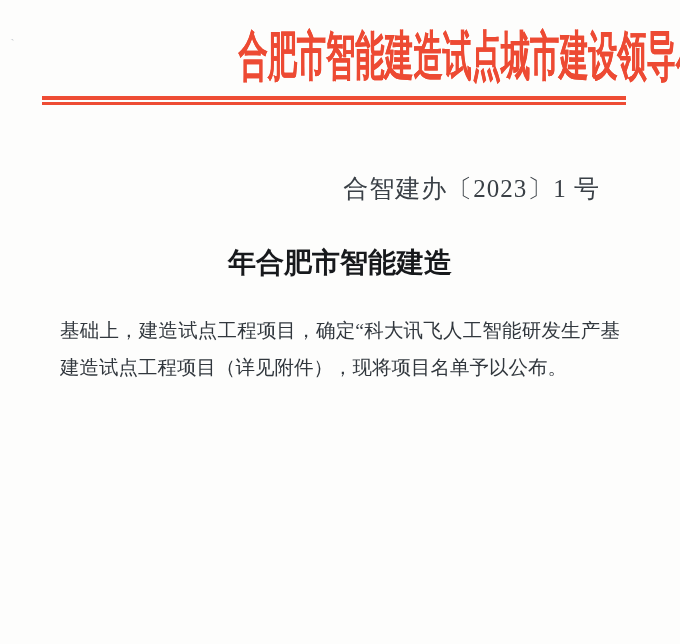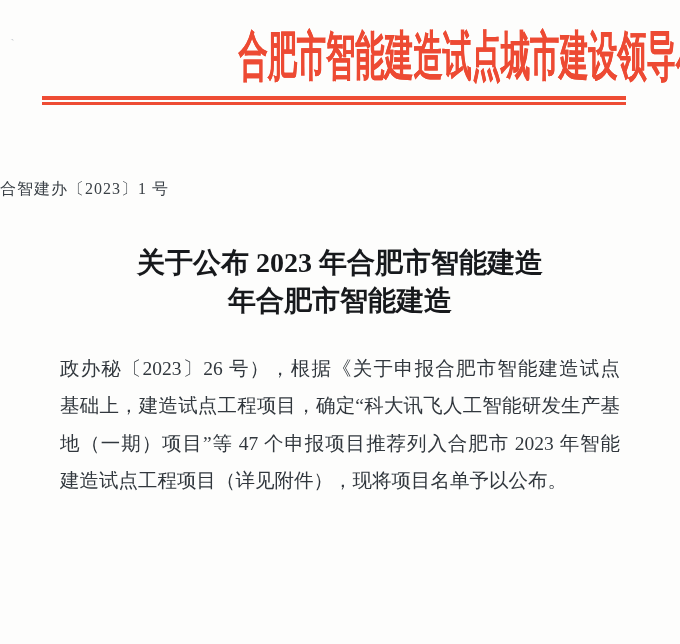--- a/index.html
+++ b/index.html
@@ -49,21 +49,22 @@
   .separator {
     margin: 7px 54px 0 42px;
   }
   .sep-top    { height: 4px; background: #ee4c34; }
   .sep-gap    { height: 2px; background: transparent; }
   .sep-bottom { height: 3px; background: #ee4c34; }
   
   .doc-number {
     margin-top: 71px;
     padding-right: 80px;
-    font-size: 16px;
+    text-align: right;
+    font-size: 25px;
     line-height: 26px;
     color: #3a4046;
     letter-spacing: 1px;
   }
   
   .doc-title {
     margin-top: 42px;
     text-align: center;
     font-size: 28px;
     font-weight: bold;
@@ -102,24 +103,21 @@
 
   <div class="separator">
     <div class="sep-top"></div>
     <div class="sep-gap"></div>
     <div class="sep-bottom"></div>
   </div>
 
   <div class="doc-number">合智建办〔2023〕1 号</div>
 
   <div class="doc-title">
-    <div>关于公布 2023 年合肥市智能建造</div>
     <div>年合肥市智能建造</div>
   </div>
 
   <div class="body-text">
-    <div class="body-line just">政办秘〔2023〕26 号），根据《关于申报合肥市智能建造试点</div>
     <div class="body-line just">基础上，建造试点工程项目，确定“科大讯飞人工智能研发生产基</div>
-    <div class="body-line just">地（一期）项目”等 47 个申报项目推荐列入合肥市 2023 年智能</div>
     <div class="body-line">建造试点工程项目（详见附件），现将项目名单予以公布。</div>
   </div>
 
 </div>
 
 </body></html>

